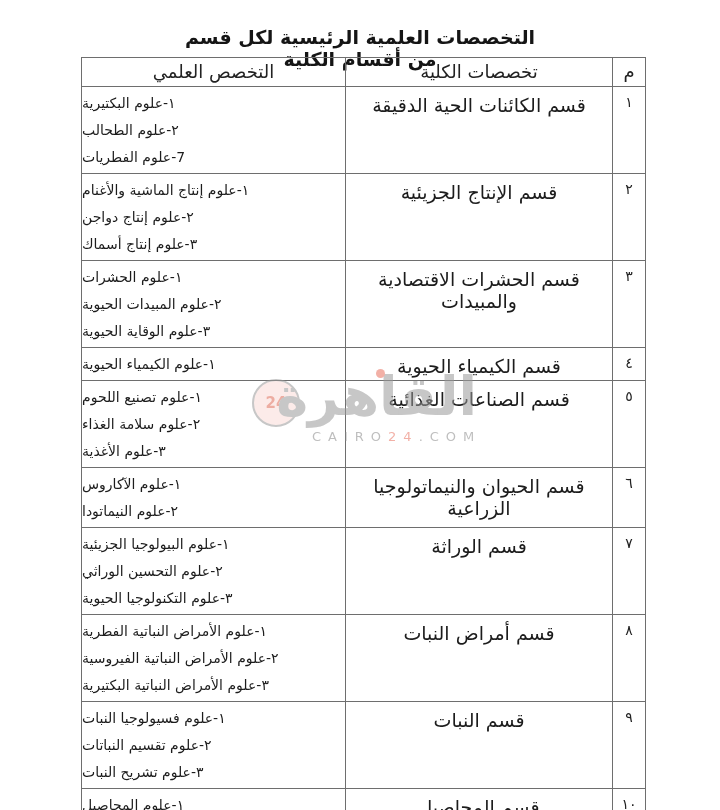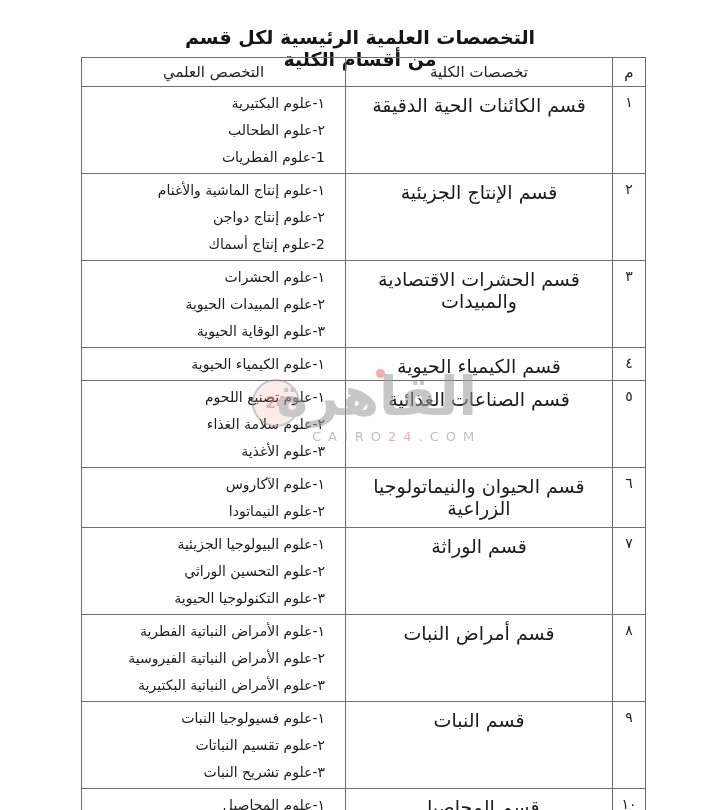--- a/index.html
+++ b/index.html
@@ -39,41 +39,41 @@
     table.dept-table td, table.dept-table th {
       border: 1.3px solid #6e6e6e;
       vertical-align: top;
       padding: 0;
       font-weight: normal;
     }
     col.c-num { width: 33px; }
     col.c-dept { width: 267px; }
     col.c-spec { width: 264px; }
     th {
-      font-size: 15px;
+      font-size: 18px;
       height: 28px;
       line-height: 28px;
       text-align: center;
       color: #222;
     }
     td.num-cell {
       text-align: center;
       font-size: 14px;
       padding-top: 7px !important;
       color: #222;
     }
     td.dept-cell {
       text-align: center;
       font-size: 19px;
       font-weight: bold;
       padding-top: 7px !important;
       color: #1c1c1c;
     }
     td.spec-cell {
-      text-align: right;
+      text-align: left;
       font-size: 14px;
       font-weight: bold;
       padding-right: 20px !important;
       padding-top: 5px !important;
       color: #1c1c1c;
     }
     .spec-line {
       display: block;
       height: 27px;
       line-height: 22px;
@@ -150,30 +150,30 @@
       <th>التخصص العلمي</th>
     </tr>
   </thead>
   <tbody id="table-body">
       <tr style="height: 85px;">
         <td class="num-cell">١</td>
         <td class="dept-cell">قسم الكائنات الحية الدقيقة</td>
         <td class="spec-cell">
           <span class="spec-line">١-علوم البكتيرية</span>
           <span class="spec-line">٢-علوم الطحالب</span>
-          <span class="spec-line">1-علوم الفطريات</span>
+          <span class="spec-line">7-علوم الفطريات</span>
         </td>
       </tr>
       <tr style="height: 85px;">
         <td class="num-cell">٢</td>
         <td class="dept-cell">قسم الإنتاج الجزيئية</td>
         <td class="spec-cell">
           <span class="spec-line">١-علوم إنتاج الماشية والأغنام</span>
           <span class="spec-line">٢-علوم إنتاج دواجن</span>
-          <span class="spec-line">2-علوم إنتاج أسماك</span>
+          <span class="spec-line">٣-علوم إنتاج أسماك</span>
         </td>
       </tr>
       <tr style="height: 86px;">
         <td class="num-cell">٣</td>
         <td class="dept-cell">قسم الحشرات الاقتصادية والمبيدات</td>
         <td class="spec-cell">
           <span class="spec-line">١-علوم الحشرات</span>
           <span class="spec-line">٢-علوم المبيدات الحيوية</span>
           <span class="spec-line">٣-علوم الوقاية الحيوية</span>
         </td>

